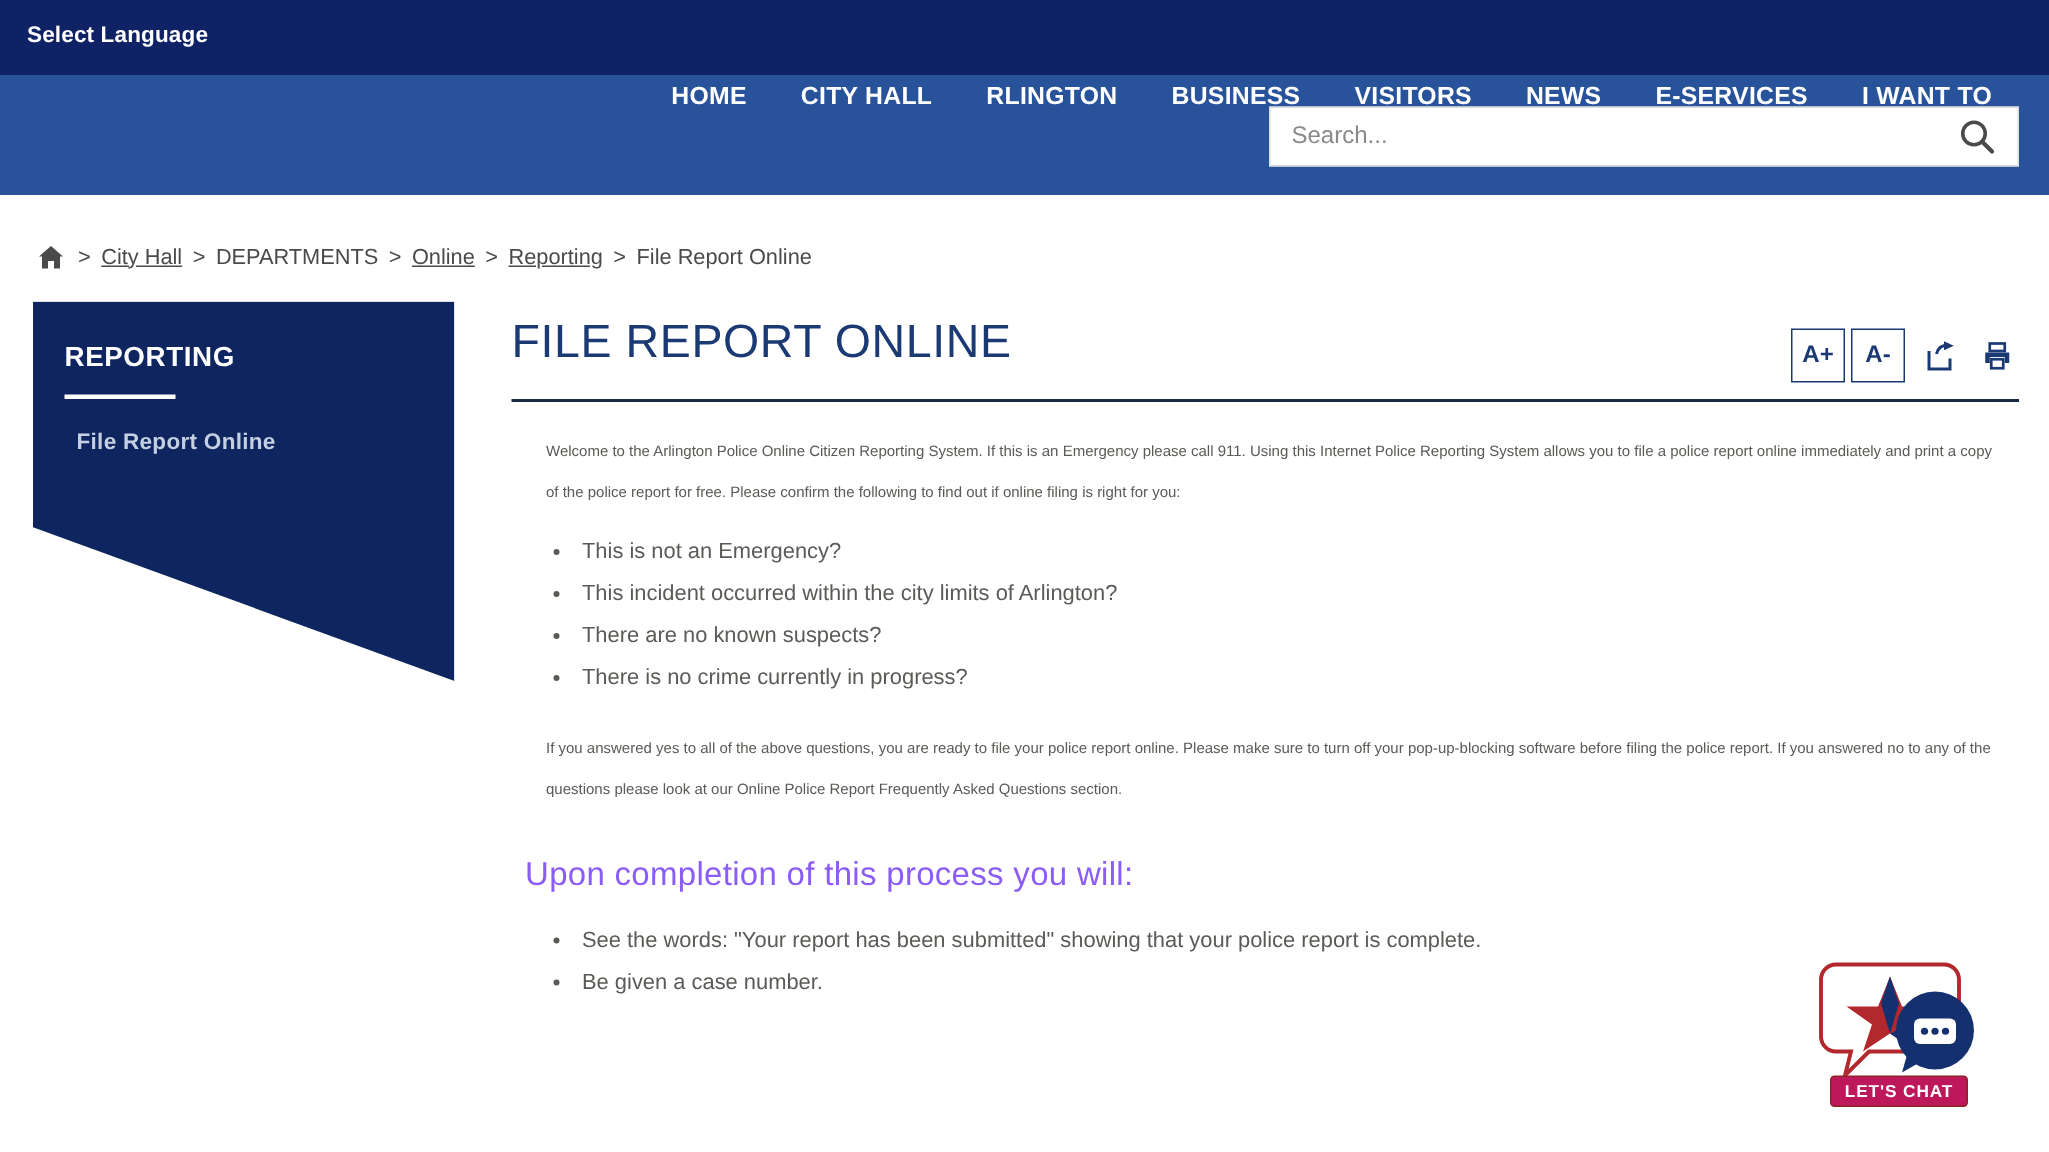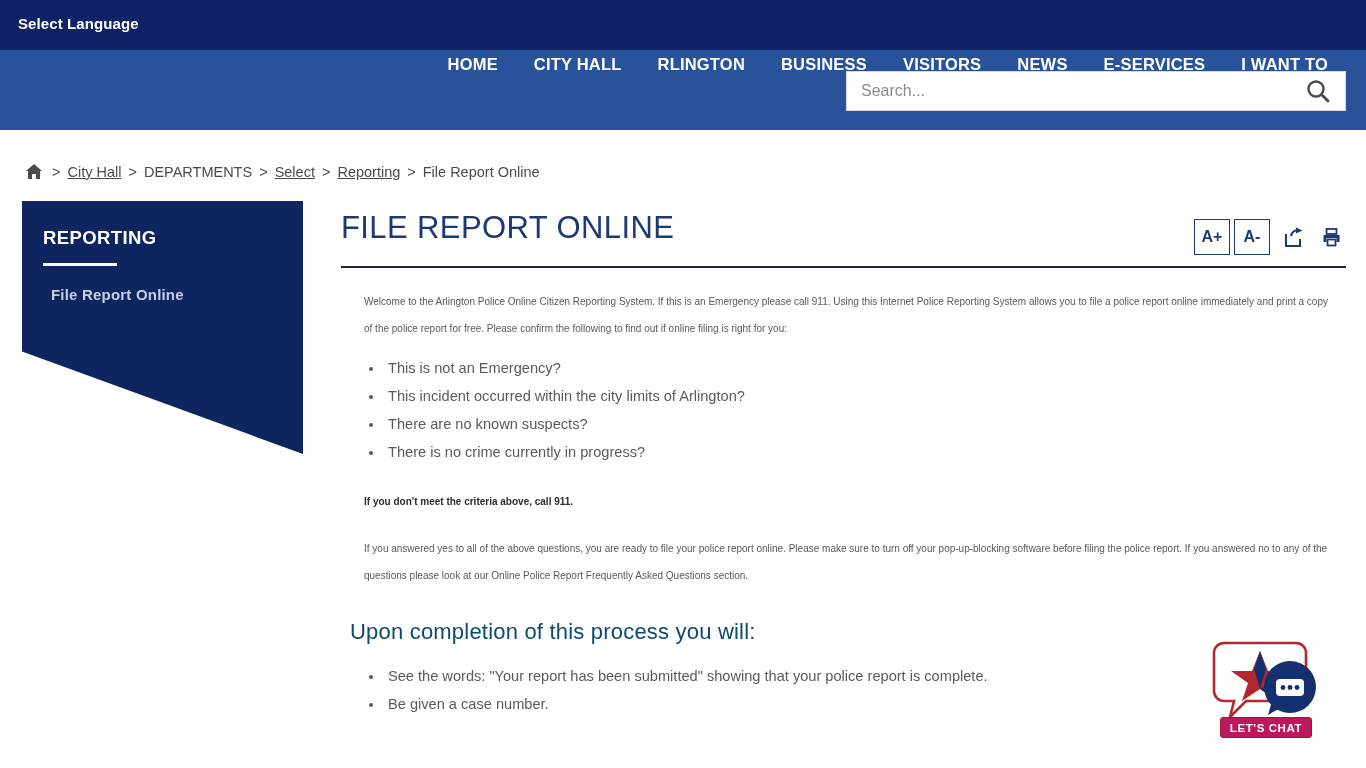--- a/index.html
+++ b/index.html
@@ -207,21 +207,21 @@
   .body-text.bold { color: #2e2e2b; font-weight: bold; margin-top: 22px; }
   .criteria-list, .completion-list {
     margin: 12px 0 0 11px;
     padding-left: 32px;
     color: #5a5a56;
     font-size: 14.6px;
     line-height: 28px;
   }
   .criteria-list li, .completion-list li { padding-left: 4px; }
   .section-heading {
-    color: #0c4a6e;
+    color: #8b5cf6;
     font-size: 22px;
     font-weight: normal;
     margin: 30px 0 12px 9px;
     letter-spacing: .2px;
   }
   .completion-list { margin-top: 17px; }
 
   
   .chat-widget {
     position: absolute; left: 1210px; top: 639px;
@@ -278,21 +278,21 @@
   <span class="home-icon">
     <svg width="18" height="17" viewBox="0 0 18 17">
       <path d="M9 1 L17 8 L15 8 L15 16 L11 16 L11 11 L7 11 L7 16 L3 16 L3 8 L1 8 Z" fill="#4a4a4a"></path>
     </svg>
   </span>
   <span class="sep">&gt;</span>
   <a href="#">City Hall</a>
   <span class="sep">&gt;</span>
   <span class="current">DEPARTMENTS</span>
   <span class="sep">&gt;</span>
-  <a href="#">Select</a>
+  <a href="#">Online</a>
   <span class="sep">&gt;</span>
   <a href="#">Reporting</a>
   <span class="sep">&gt;</span>
   <span class="current">File Report Online</span>
 </div>
 
 <div class="sidebar">
   <div class="sidebar-title">REPORTING</div>
   <div class="sidebar-rule"></div>
   <a href="#" class="sidebar-link">File Report Online</a>
@@ -324,21 +324,20 @@
 
   <p class="body-text">Welcome to the Arlington Police Online Citizen Reporting System. If this is an Emergency please call 911. Using this Internet Police Reporting System allows you to file a police report online immediately and print a copy of the police report for free. Please confirm the following to find out if online filing is right for you:</p>
 
   <ul class="criteria-list">
     <li>This is not an Emergency?</li>
     <li>This incident occurred within the city limits of Arlington?</li>
     <li>There are no known suspects?</li>
     <li>There is no crime currently in progress?</li>
   </ul>
 
-  <p class="body-text bold">If you don't meet the criteria above, call 911.</p>
 
   <p class="body-text">If you answered yes to all of the above questions, you are ready to file your police report online. Please make sure to turn off your pop-up-blocking software before filing the police report. If you answered no to any of the questions please look at our Online Police Report Frequently Asked Questions section.</p>
 
   <h2 class="section-heading">Upon completion of this process you will:</h2>
 
   <ul class="completion-list">
     <li>See the words: "Your report has been submitted" showing that your police report is complete.</li>
     <li>Be given a case number.</li>
   </ul>
 </div>

